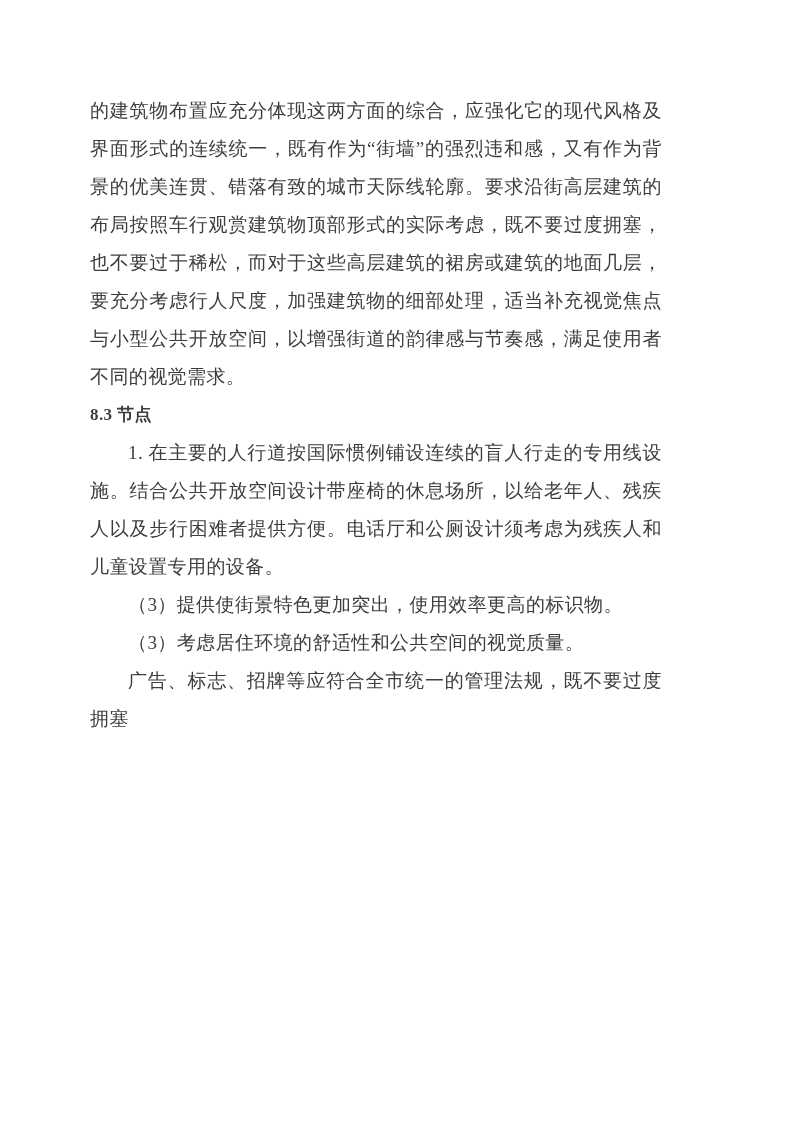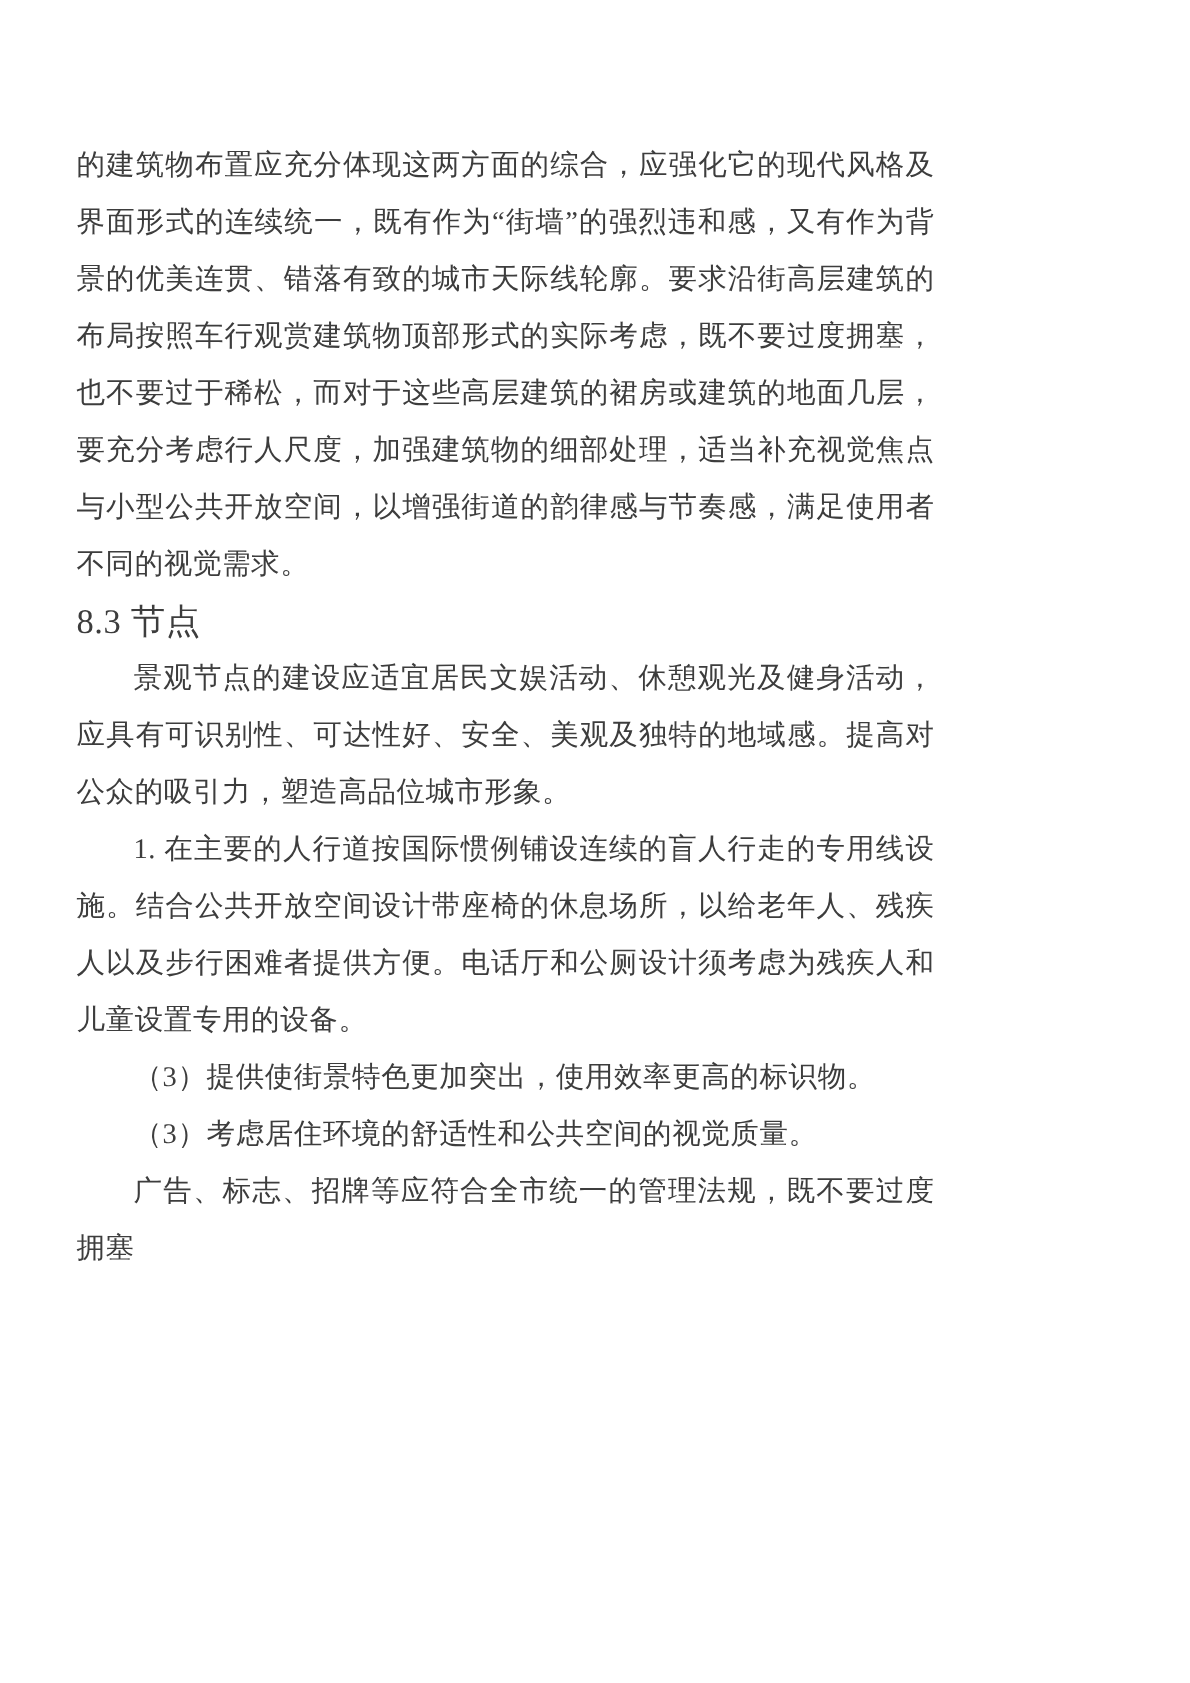--- a/index.html
+++ b/index.html
@@ -7,53 +7,52 @@
     padding: 0;
     background: #ffffff;
   }
   .page {
     position: relative;
     width: 793px;
     height: 1122px;
     margin: 0 auto;
     background: #ffffff;
     box-sizing: border-box;
-    padding: 92px 108px 0 51px;
+    padding: 92px 108px 0 90px;
     overflow: hidden;
     font-family: "Liberation Serif", "DejaVu Serif", serif;
   }
   .doc-body {
     width: 572px;
     color: #3d3d3d;
     font-size: 19px;
     line-height: 38px;
     text-align: justify;
     letter-spacing: 0.4px;
   }
   .para {
     margin: 0;
     text-indent: 0;
   }
   .para.indent {
     text-indent: 2em;
   }
   .heading {
     margin: 0;
-    font-size: 23px;
-    font-weight: normal;
+    font-size: 17px;
+    font-weight: bold;
     line-height: 38px;
     text-align: left;
   }
 </style>
 </head>
 <body>
 
 <div class="page">
   <div class="doc-body">
       <p class="para">的建筑物布置应充分体现这两方面的综合，应强化它的现代风格及界面形式的连续统一，既有作为“街墙”的强烈违和感，又有作为背景的优美连贯、错落有致的城市天际线轮廓。要求沿街高层建筑的布局按照车行观赏建筑物顶部形式的实际考虑，既不要过度拥塞，也不要过于稀松，而对于这些高层建筑的裙房或建筑的地面几层，要充分考虑行人尺度，加强建筑物的细部处理，适当补充视觉焦点与小型公共开放空间，以增强街道的韵律感与节奏感，满足使用者不同的视觉需求。</p>
       <h2 class="heading">8.3 节点</h2>
-      <p class="para indent">景观节点的建设应适宜居民文娱活动、休憩观光及健身活动，应具有可识别性、可达性好、安全、美观及独特的地域感。提高对公众的吸引力，塑造高品位城市形象。</p>
       <p class="para indent">1. 在主要的人行道按国际惯例铺设连续的盲人行走的专用线设施。结合公共开放空间设计带座椅的休息场所，以给老年人、残疾人以及步行困难者提供方便。电话厅和公厕设计须考虑为残疾人和儿童设置专用的设备。</p>
       <p class="para indent">（3）提供使街景特色更加突出，使用效率更高的标识物。</p>
       <p class="para indent">（3）考虑居住环境的舒适性和公共空间的视觉质量。</p>
       <p class="para indent">广告、标志、招牌等应符合全市统一的管理法规，既不要过度拥塞</p>
     </div>
 </div>
 
 </body></html>

